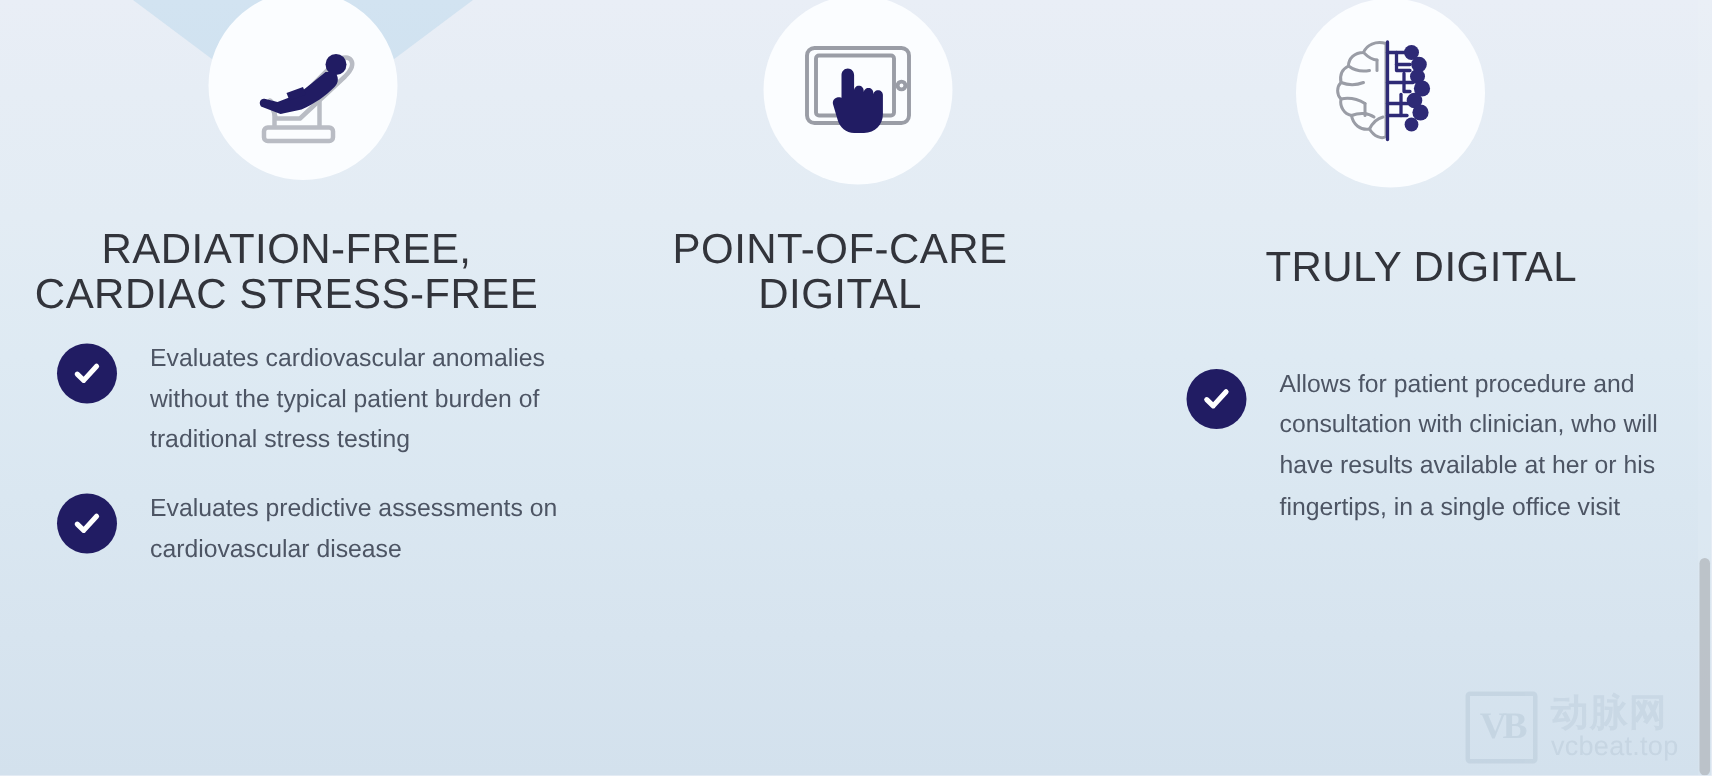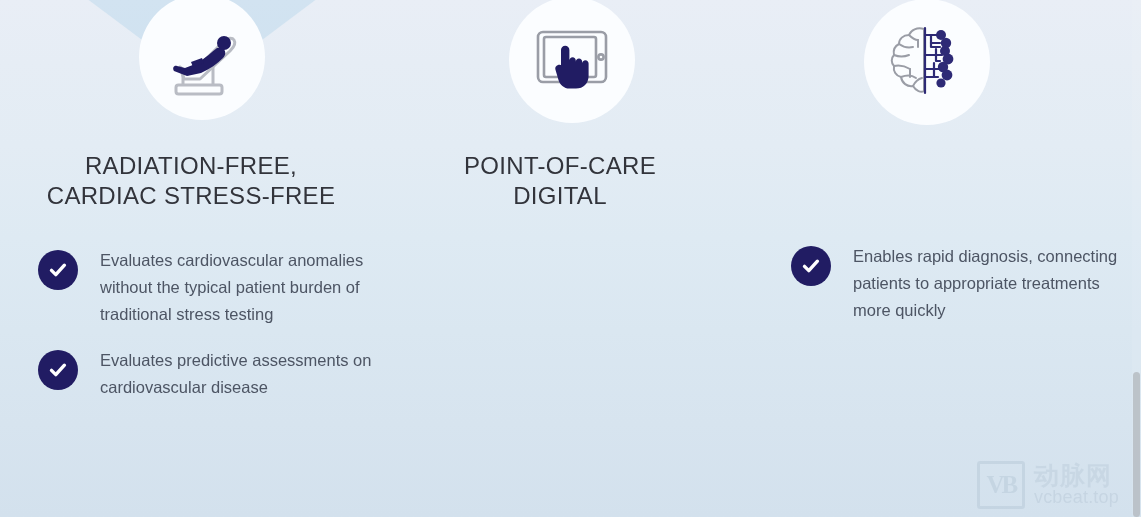--- a/index.html
+++ b/index.html
@@ -77,39 +77,39 @@
   .col-2 .icon-badge { left: 127px; top: -3px; }
   .col-3 .icon-badge { left: 110px; top: -1px; }
 
   .icon-badge svg { display: block; }
 
   
   .heading {
     position: absolute;
     width: 100%;
     text-align: center;
-    font-size: 24px;
+    font-size: 28px;
     line-height: 30px;
     letter-spacing: 0.3px;
     color: #32343b;
     font-weight: 400;
     white-space: pre-line;
   }
   .col-1 .heading { top: 151px; left: 0; }
   .col-2 .heading { top: 151px; left: -8px; }
   .col-3 .heading { top: 163px; left: 0; }
 
   
   .bullets {
     position: absolute;
     list-style: none;
     margin: 0;
     padding: 0;
   }
-  .col-1 .bullets { top: 247px; left: 38px; width: 345px; }
+  .col-1 .bullets { top: 226px; left: 38px; width: 345px; }
   .col-2 .bullets { top: 243px; left: 409px; width: 330px; }
 
   .bullet {
     position: relative;
     padding-left: 62px;
     margin-bottom: 18px;
   }
   .check-circle {
     position: absolute;
     left: 0;
@@ -270,21 +270,21 @@
       <div class="heading">POINT-OF-CARE
 DIGITAL</div>
 
       <ul class="bullets">
         <li class="bullet">
           <span class="check-circle">
             <svg width="22" height="22" viewBox="0 0 22 22">
               <path d="M4.5 11.4 L8.8 15.6 L17.4 6.2" fill="none" stroke="#ffffff" stroke-width="3.4" stroke-linecap="round" stroke-linejoin="round"></path>
             </svg>
           </span>
-          <span class="bullet-text">Enables rapid diagnosis, connecting patients to appropriate treatments more quickly</span>
+          <span class="bullet-text">Allows for patient procedure and consultation with clinician, who will have results available at her or his fingertips, in a single office visit</span>
         </li>
       </ul>
     </div>
 
     <div class="col col-3">
 
       <div class="icon-badge">
         <span>
           <svg width="86" height="82" viewBox="0 0 86 82">
 
@@ -317,20 +317,21 @@
               <circle cx="61" cy="30" r="5"></circle>
               <circle cx="64" cy="38" r="5.4"></circle>
               <circle cx="59" cy="46" r="5.2"></circle>
               <circle cx="63" cy="54" r="5.4"></circle>
               <circle cx="57" cy="62" r="4.6"></circle>
             </g>
           </svg>
         </span>
       </div>
 
+      <div class="heading">TRULY DIGITAL</div>
 
     </div>
 
   </div>
 
   <div class="watermark">
     <div class="wm-mark">
       <span class="wm-mark-inner">VB</span>
     </div>
     <div class="wm-right">

